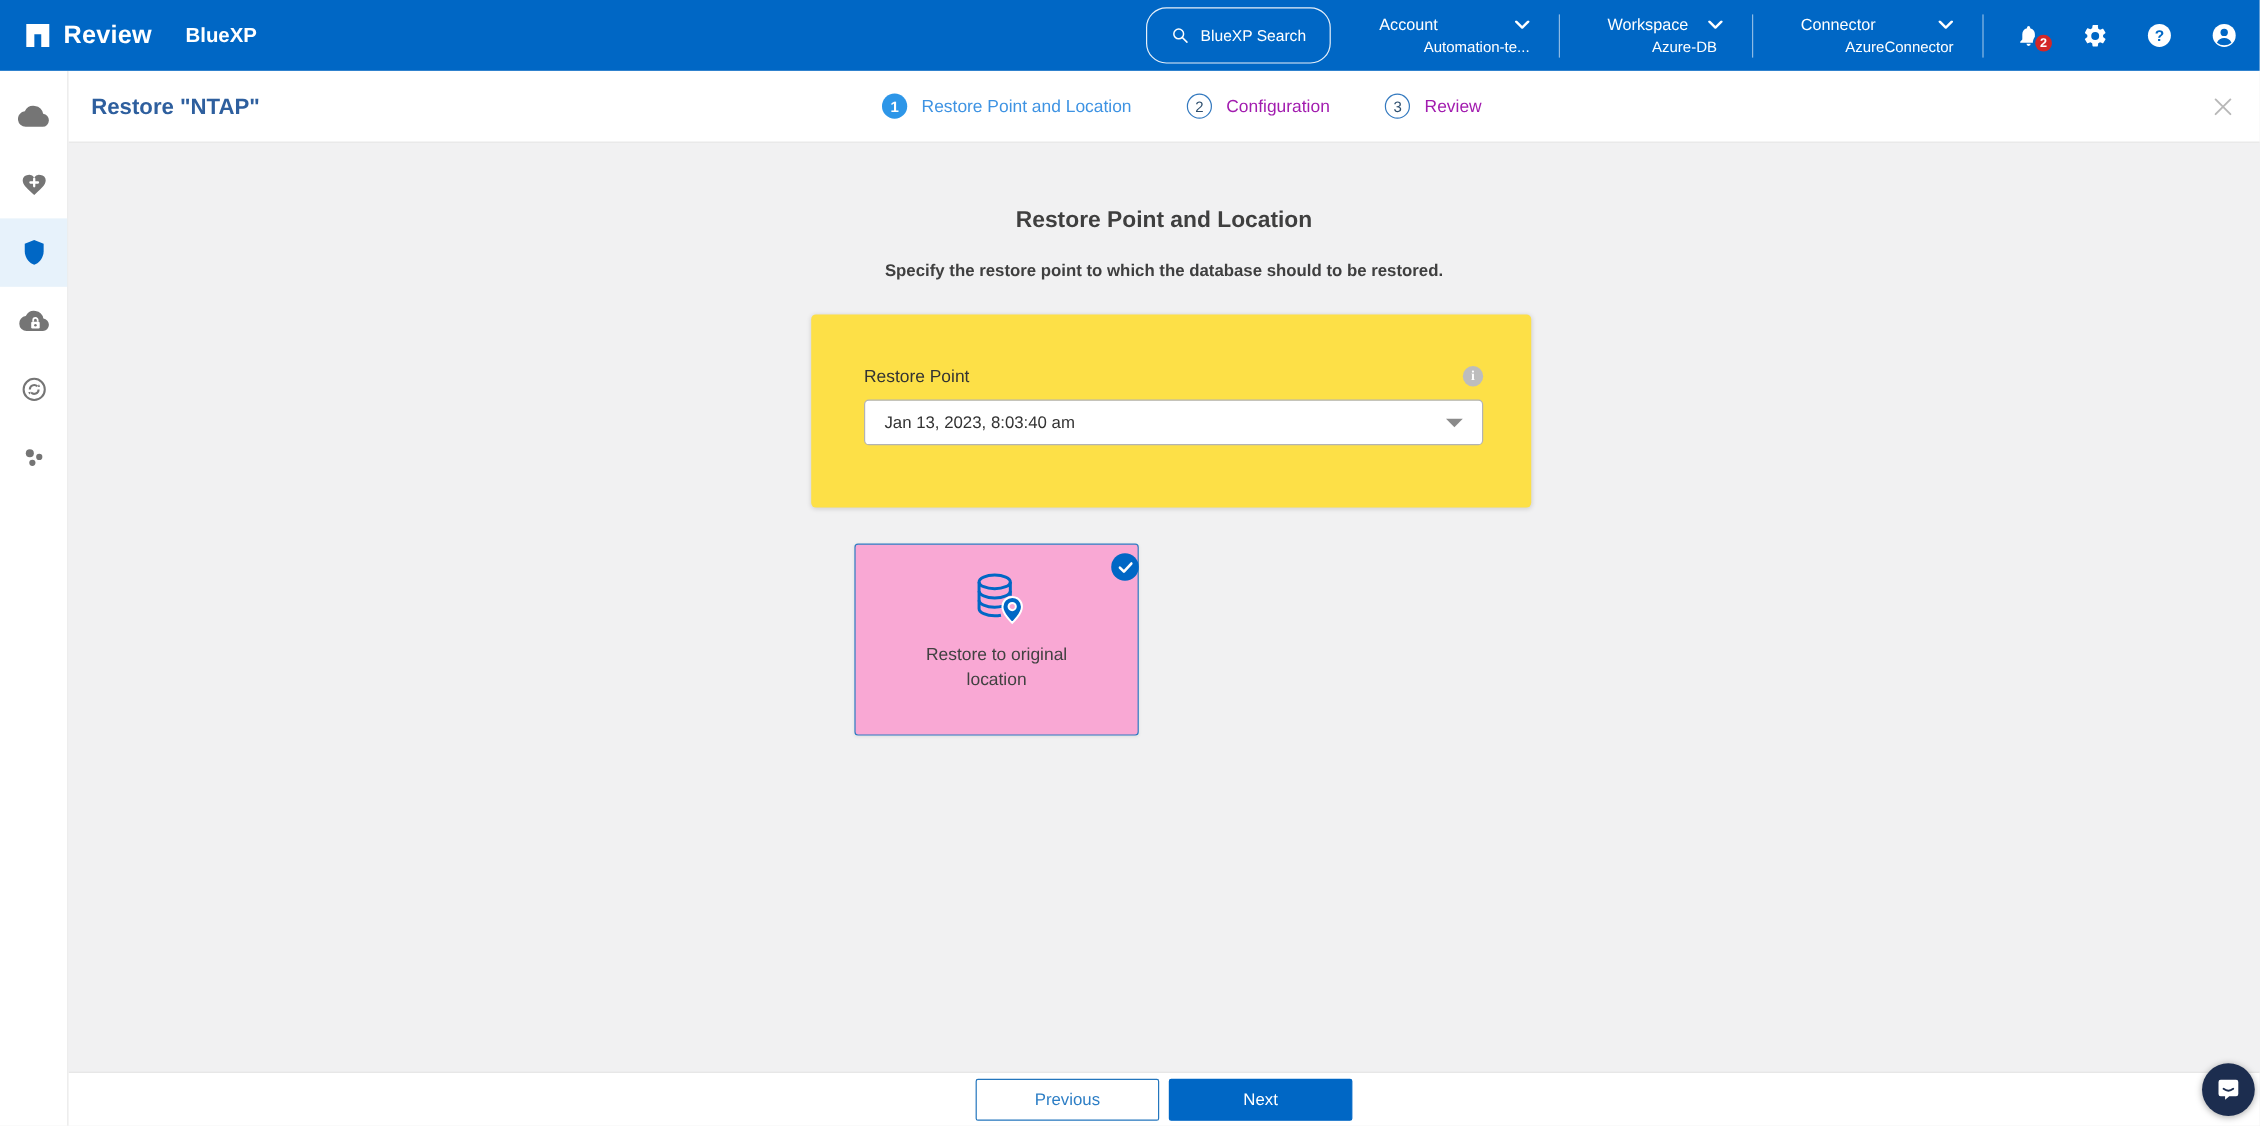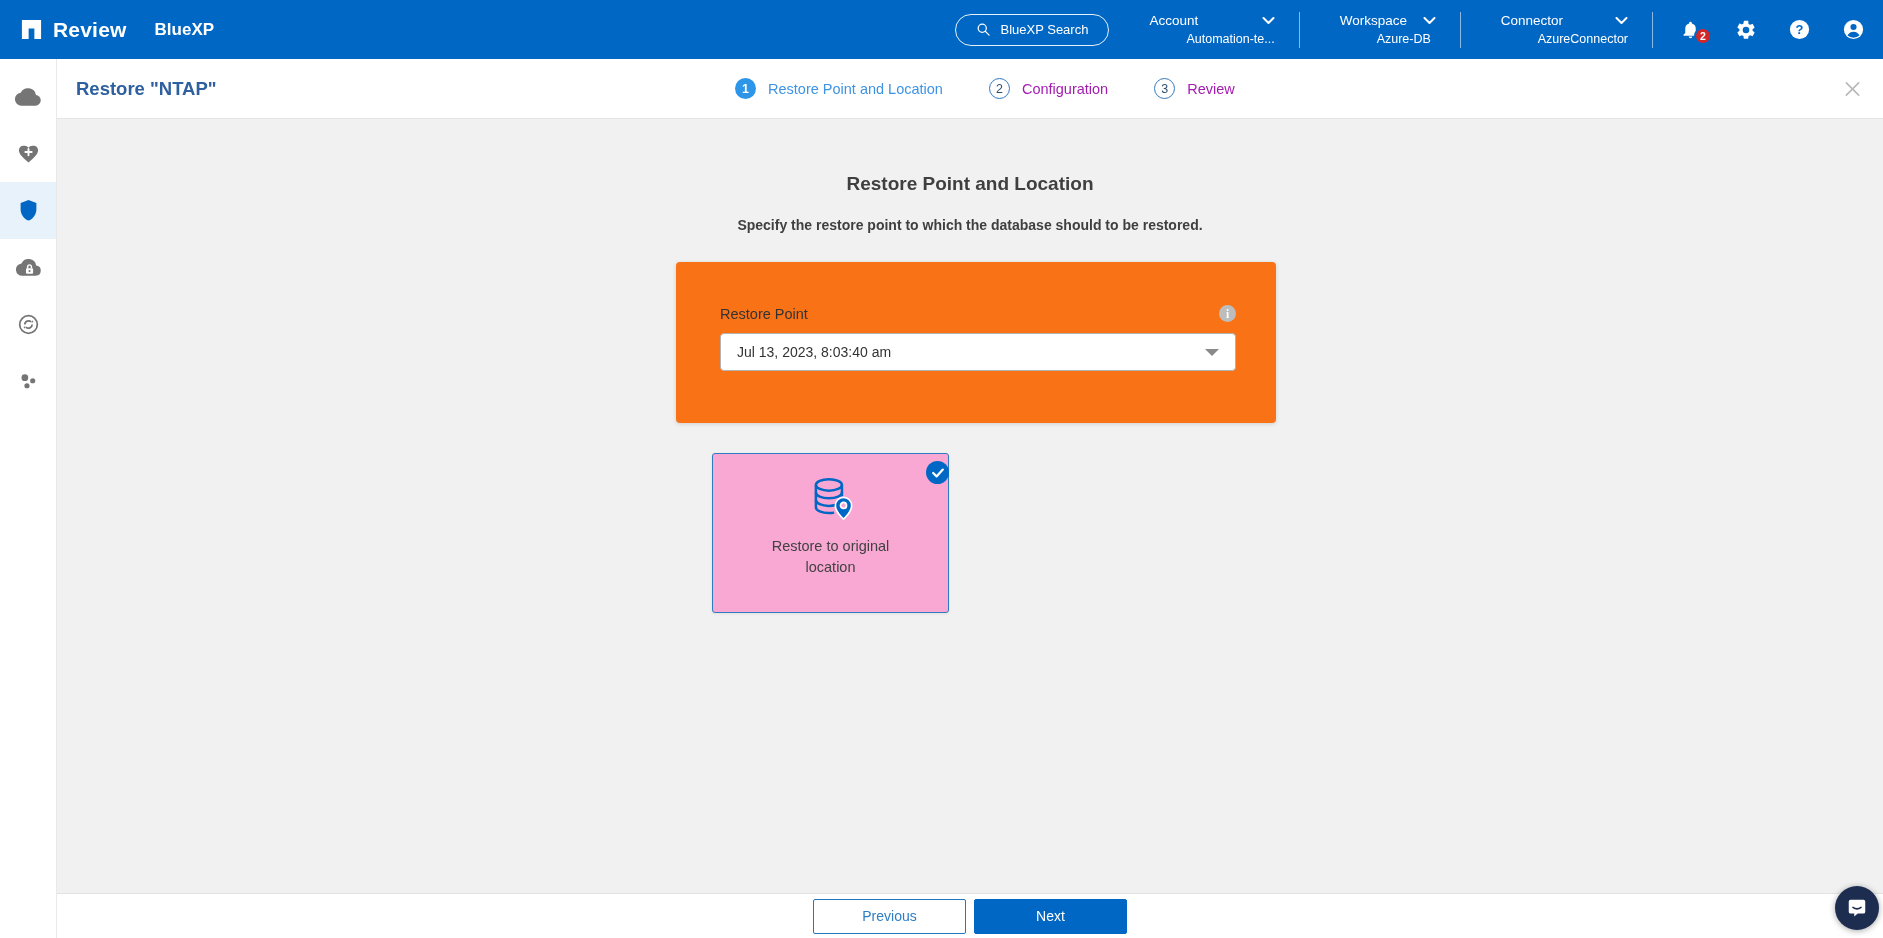--- a/index.html
+++ b/index.html
@@ -21,21 +21,21 @@
     z-index:30;
   }
   .brand { display:flex; align-items:center; gap:10px; }
   .brand-name { font-size:21px; font-weight:bold; letter-spacing:.2px; }
   .product-name { font-size:17px; font-weight:bold; margin-left:28px; }
 
   .search-pill {
     margin-left:auto;
     display:flex; align-items:center; gap:9px;
     border:1px solid rgba(255,255,255,.9); border-radius:17px;
-    height:32px; padding:0 20px; font-size:13px; cursor:pointer;
+    height:47px; padding:0 20px; font-size:13px; cursor:pointer;
     white-space:nowrap;
   }
 
   .tb-menu {
     display:flex; flex-direction:column; justify-content:center; gap:4px;
     margin-left:40px; cursor:pointer; min-width:102px;
   }
   .tb-menu.workspace { min-width:96px; }
   .tb-menu.connector { min-width:112px; }
   .tb-label-row { display:flex; align-items:center; font-weight:normal; font-size:13.5px; }
@@ -84,21 +84,21 @@
   .step.upcoming .step-label { color:#a21caf; }
   .wizard-close { position:absolute; right:22px; top:50%; transform:translateY(-50%); cursor:pointer; display:flex; }
 
   
   .content { position:absolute; top:119px; left:57px; right:0; bottom:45px; background:#f1f1f2; overflow:hidden; }
   .main-heading { position:absolute; top:54px; width:100%; text-align:center; font-size:19px; font-weight:bold; color:#3f3f3f; }
   .main-sub { position:absolute; top:98px; width:100%; text-align:center; font-size:14px; color:#3f3f3f;font-weight:bold; }
 
   .rp-card {
     position:absolute; left:619px; top:143px; width:600px; height:161px;
-    background:#f97316; border-radius:4px;
+    background:#fde047; border-radius:4px;
     box-shadow:0 1px 4px rgba(0,0,0,.14);
     padding:43px 40px 0 44px;
   }
   .rp-label-row { display:flex; justify-content:space-between; align-items:center; }
   .rp-label { font-size:14.5px; color:#333; }
   .info-icon {
     width:17px; height:17px; border-radius:50%; background:#bdbdbd;
     color:#fff; font-size:11.5px; font-weight:bold;
     display:flex; align-items:center; justify-content:center;
     font-family:"Liberation Serif", serif; cursor:pointer;
@@ -335,21 +335,21 @@
 <div class="content">
   <div class="main-heading">Restore Point and Location</div>
   <div class="main-sub">Specify the restore point to which the database should to be restored.</div>
 
   <div class="rp-card">
     <div class="rp-label-row">
       <span class="rp-label">Restore Point</span>
       <span class="info-icon">i</span>
     </div>
     <div class="rp-select">
-      <span>Jul 13, 2023, 8:03:40 am</span>
+      <span>Jan 13, 2023, 8:03:40 am</span>
       <span class="caret-down"></span>
     </div>
   </div>
 
   <div class="option-card option-original selected">
     <span class="check-badge">
       <svg width="12" height="10" viewBox="0 0 12 10">
           <path d="M1.2 5l3.4 3.4L10.8 1.6" stroke="#fff" stroke-width="2.2" fill="none" stroke-linecap="round" stroke-linejoin="round"></path>
         </svg>
     </span>

